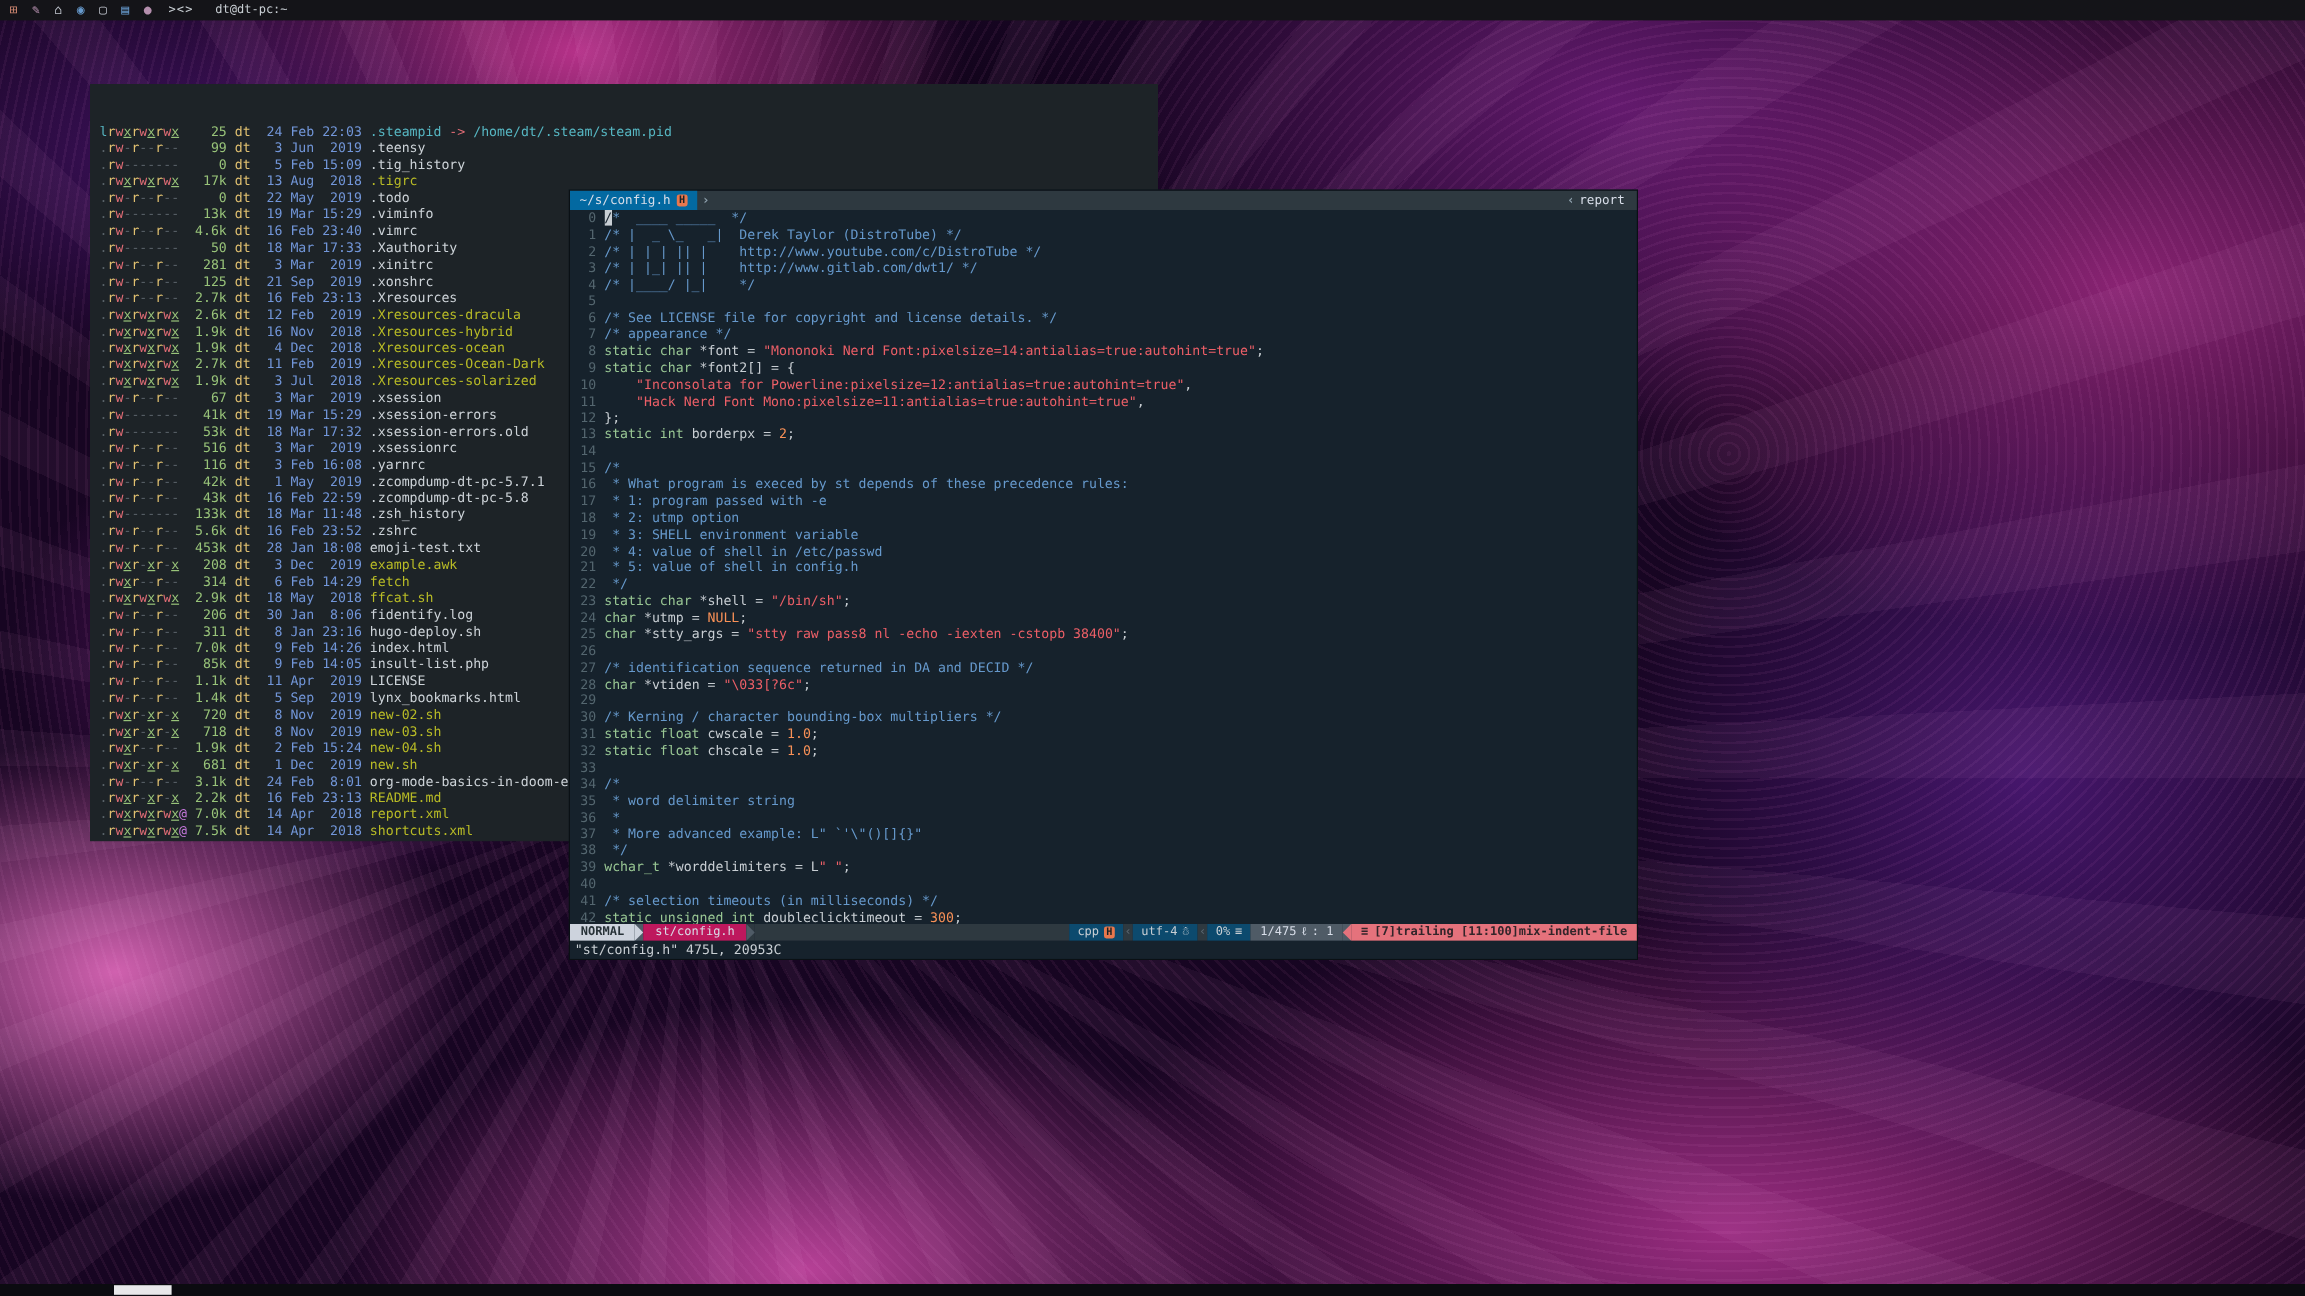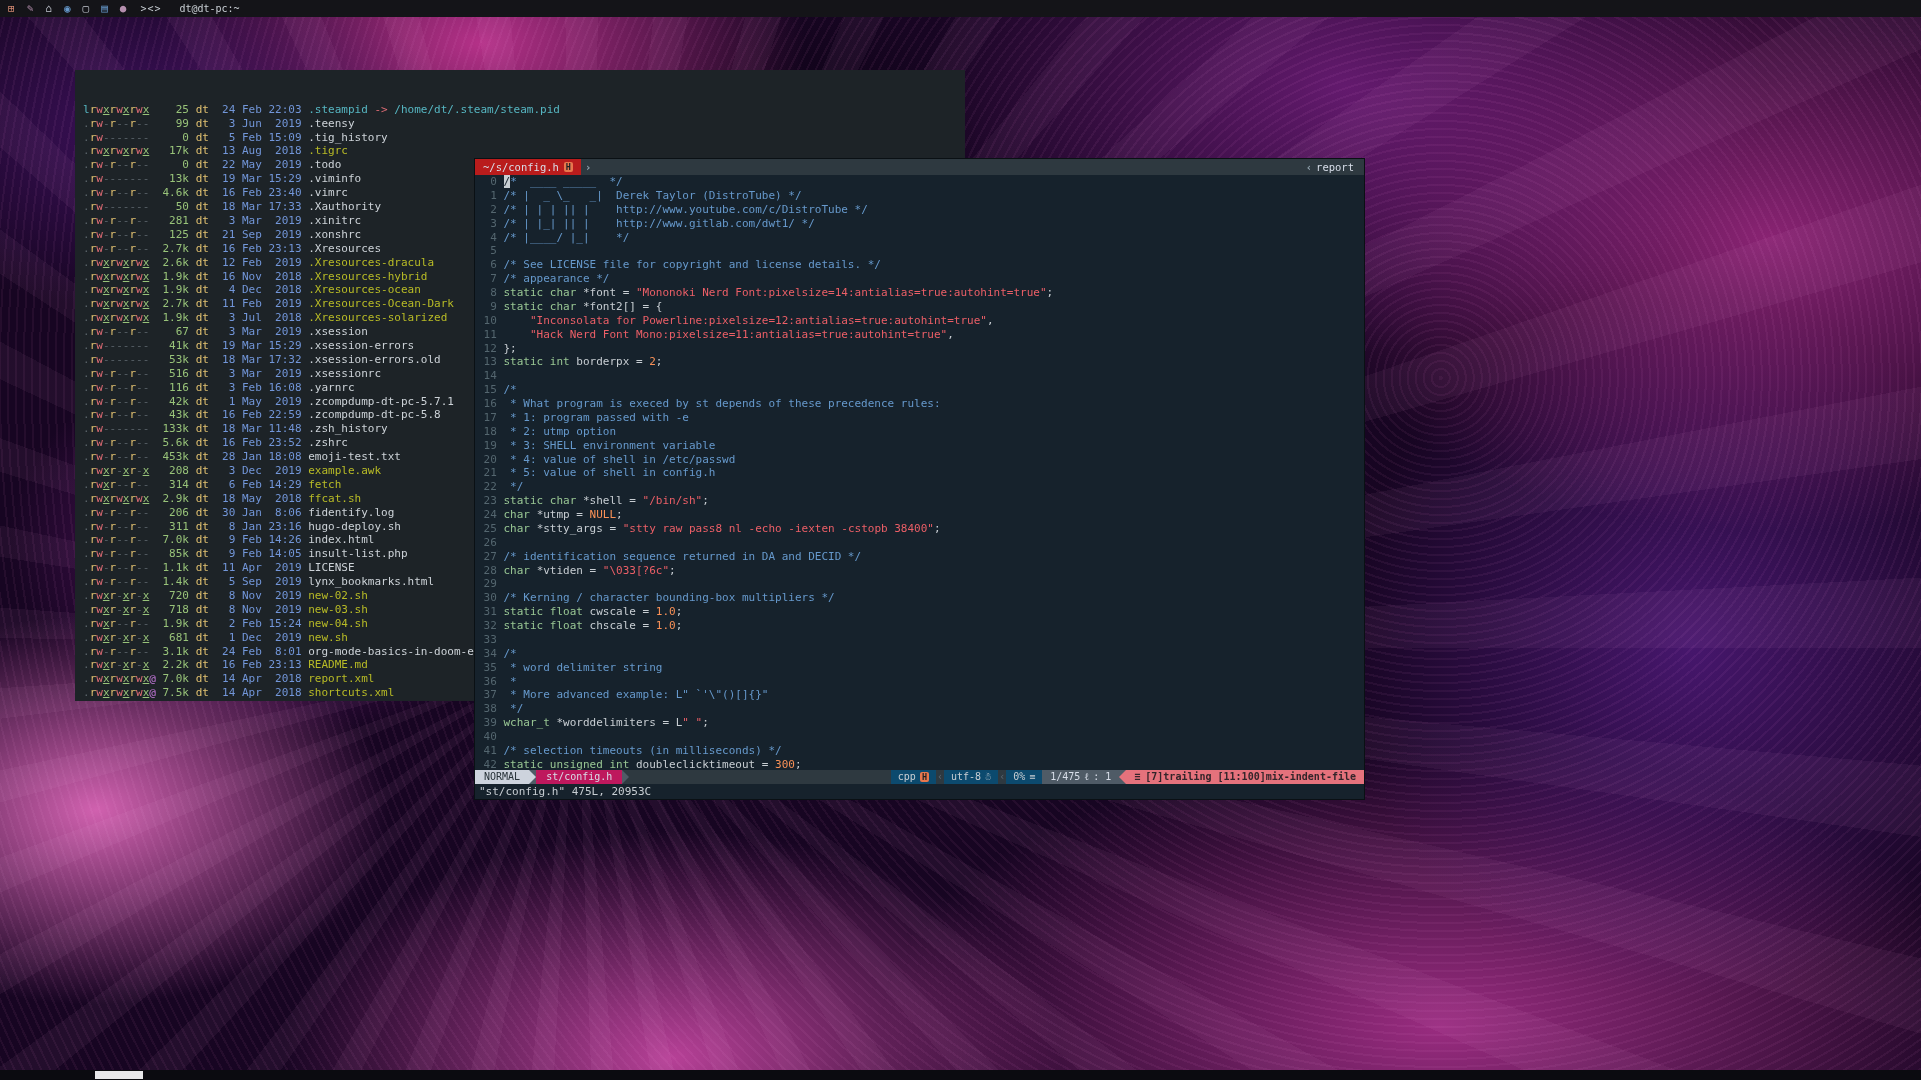--- a/index.html
+++ b/index.html
@@ -45,36 +45,36 @@
   .p-r{color:var(--perm-r)} .p-w{color:var(--perm-w)} .p-x{color:var(--perm-x);text-decoration:underline}
   .p-d{color:var(--perm-dash)} .p-l{color:var(--perm-l)} .p-a{color:var(--perm-at)}
   .sz{color:var(--size)} .usr{color:var(--user)} .dtc{color:var(--date)}
   .nm.file{color:var(--file)} .nm.exec{color:var(--exec);font-weight:normal} .nm.link{color:var(--link)}
   .arw{color:var(--perm-w)} .tgt{color:var(--link)}
 
   
   #right-term{left:474px;top:158px;width:891px;height:642px;background:#16222c;
     font-size:11px;z-index:20;display:flex;flex-direction:column;border:1px solid #0a1014}
   .tabline{height:16px;background:#2e3940;display:flex;align-items:center;font-size:10.5px;flex:none}
-  .tab-active{background:#b91c1c;color:#d8dee9;padding:0 8px;height:16px;display:flex;align-items:center;gap:5px}
+  .tab-active{background:#0369a1;color:#d8dee9;padding:0 8px;height:16px;display:flex;align-items:center;gap:5px}
   .chev{color:#8fa1ad;font-weight:bold;padding:0 4px}
   .tab-fill{flex:1}
   .buffers{color:#d8dee9;padding-right:10px}
   .hbadge{display:inline-block;background:#e8774d;color:#1b2124;border-radius:2px;
     font-size:8.5px;line-height:10px;padding:0 2px;font-weight:bold}
 
   .code{flex:1;padding-left:2px;overflow:hidden;line-height:13.88px}
   .cline{height:13.88px}
   .lnum{color:#54666f}
   .cm{color:var(--comment)} .cm-u{color:var(--comment);}
   .kw{color:var(--keyword)} .str{color:var(--string)} .num{color:var(--number)} .id{color:var(--fg)}
   .cur{background:#c8ced3;color:#16222c}
 
   .statusline{height:14px;display:flex;align-items:stretch;font-size:10px;line-height:14px;flex:none}
-  .sl-mode{background:#cdd3dd;color:#273238;font-weight:normal;padding:0 9px}
+  .sl-mode{background:#cdd3dd;color:#273238;font-weight:bold;padding:0 9px}
   .sl-sep{width:0;height:0;border-top:7px solid transparent;border-bottom:7px solid transparent}
   .sep-mode{border-left:7px solid #cdd3dd;background:#4f5b66}
   .sl-file{background:#be185d;color:#d8dee9;padding:0 10px}
   .sep-file{border-left:7px solid #4f5b66;background:#2e3940}
   .sl-fill{flex:1;background:#2e3940}
   .sl-seg{background:#0c4a6e;color:#c8ced3;padding:0 7px;display:flex;align-items:center;gap:4px}
   .sl-thin{background:#2e3940;color:#5a6670;padding:0 1px}
   .sl-pos{background:#4f5b66;color:#d8dee9;padding:0 8px;display:flex;align-items:flex-end;gap:4px}
   .sep-red{width:0;height:0;border-top:7px solid transparent;border-bottom:7px solid transparent;
     border-right:7px solid #e5727c;background:#4f5b66}
@@ -129,21 +129,21 @@
     <span class="sl-sep sep-mode"></span>
     <span class="sl-file">st/config.h</span>
     <span class="sl-sep sep-file"></span>
     <span class="sl-fill"></span>
     <span class="sl-seg">
       <span>cpp</span>
       <span class="hbadge">H</span>
     </span>
     <span class="sl-thin">‹</span>
     <span class="sl-seg">
-      <span>utf-8</span>
+      <span>utf-4</span>
       <span>☃</span>
     </span>
     <span class="sl-thin">‹</span>
     <span class="sl-seg">
       <span>0%</span>
       <span>≡</span>
     </span>
     <span class="sl-pos">
       <span>1/475</span>
       <span>ℓ</span>

